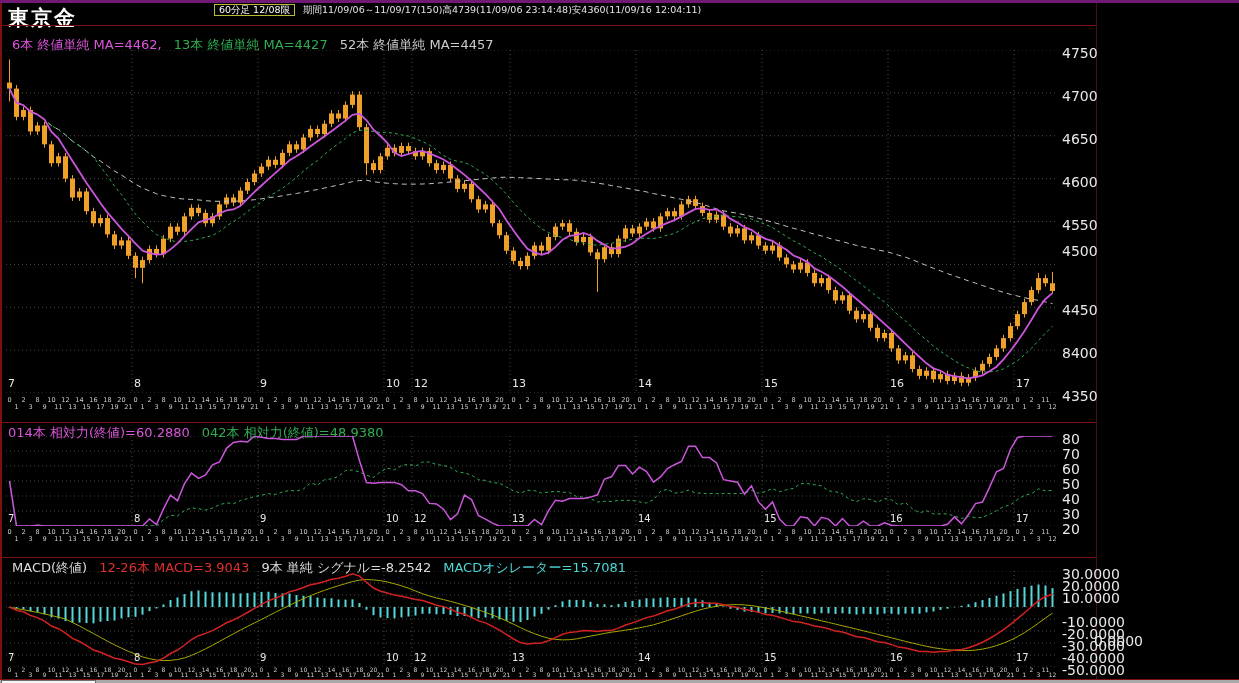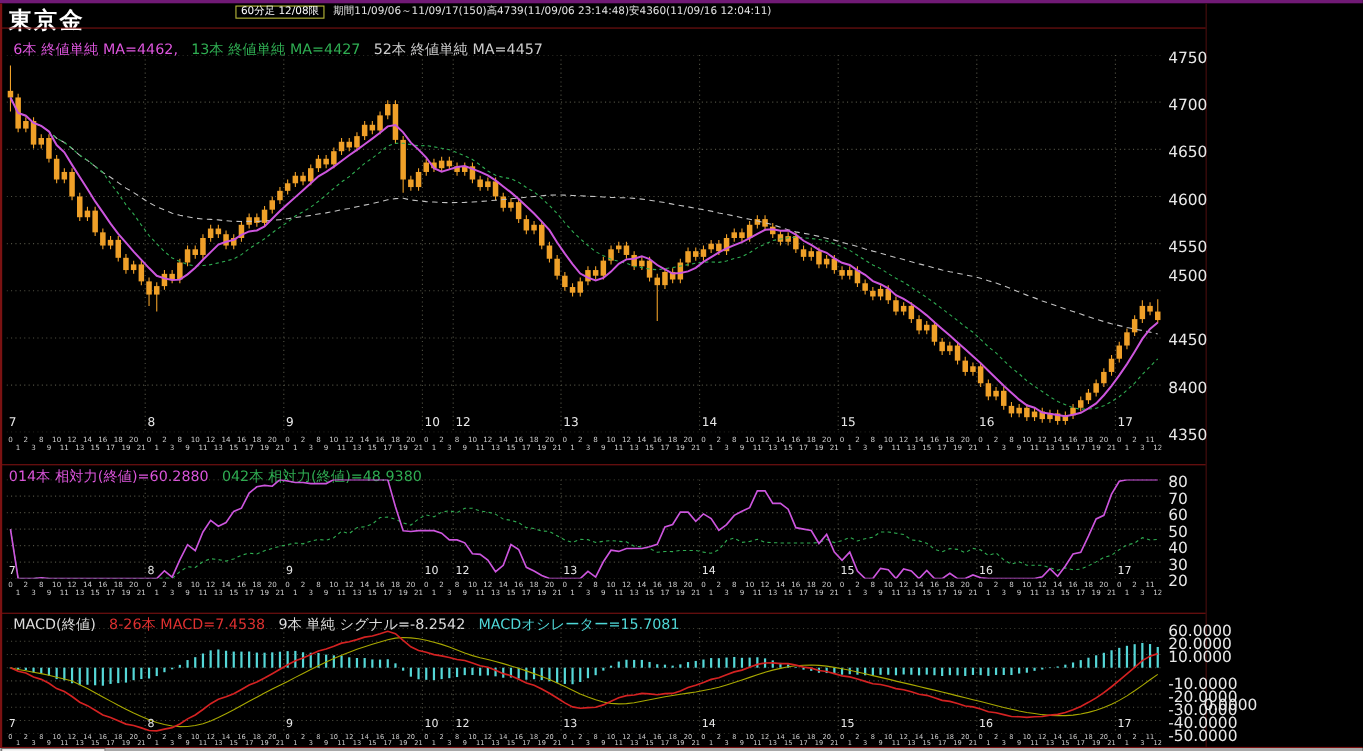--- a/index.html
+++ b/index.html
@@ -748,21 +748,21 @@
       <span style="top: 428px;">80</span>
       <span style="top: 443px;">70</span>
       <span style="top: 458px;">60</span>
       <span style="top: 473px;">50</span>
       <span style="top: 488px; text-align: center;">40</span>
       <span style="top: 503px;">30</span>
       <span style="top: 518px;">20</span>
     </div>
 
   <div class="hr hr-macd"></div>
-  <div class="legend" id="macd-legend"><span style="color: rgb(221, 221, 221);">MACD(終値)</span><span style="color: rgb(224, 48, 48);">8-26本 MACD=7.4538</span><span style="color: rgb(221, 221, 221);">9本 単純 シグナル=-8.2542</span><span style="color: rgb(79, 216, 216);">MACDオシレーター=15.7081</span></div>
+  <div class="legend" id="macd-legend"><span style="color: rgb(221, 221, 221);">MACD(終値)</span><span style="color: rgb(224, 48, 48);">12-26本 MACD=3.9043</span><span style="color: rgb(221, 221, 221);">9本 単純 シグナル=-8.2542</span><span style="color: rgb(79, 216, 216);">MACDオシレーター=15.7081</span></div>
   <div id="macd-plot" class="plot">
       <svg viewBox="0 0 1050 96" width="1050" height="96">
         <line x1="0" y1="0" x2="1050" y2="0" stroke="#4f4f42" stroke-width="1" stroke-dasharray="1,3"></line>
         <line x1="0" y1="12" x2="1050" y2="12" stroke="#4f4f42" stroke-width="1" stroke-dasharray="1,3"></line>
         <line x1="0" y1="24" x2="1050" y2="24" stroke="#4f4f42" stroke-width="1" stroke-dasharray="1,3"></line>
         <line x1="0" y1="36" x2="1050" y2="36" stroke="#4f4f42" stroke-width="1" stroke-dasharray="1,3"></line>
         <line x1="0" y1="48" x2="1050" y2="48" stroke="#4f4f42" stroke-width="1" stroke-dasharray="1,3"></line>
         <line x1="0" y1="60" x2="1050" y2="60" stroke="#4f4f42" stroke-width="1" stroke-dasharray="1,3"></line>
         <line x1="0" y1="72" x2="1050" y2="72" stroke="#4f4f42" stroke-width="1" stroke-dasharray="1,3"></line>
         <line x1="0" y1="84" x2="1050" y2="84" stroke="#4f4f42" stroke-width="1" stroke-dasharray="1,3"></line>
@@ -1090,21 +1090,21 @@
         <text x="1004.5" y="10" fill="#cfcfcf" font-size="6" text-anchor="middle">21</text>
         <text x="1011.5" y="5" fill="#cfcfcf" font-size="6" text-anchor="middle">0</text>
         <text x="1018.5" y="10" fill="#cfcfcf" font-size="6" text-anchor="middle">1</text>
         <text x="1025.5" y="5" fill="#cfcfcf" font-size="6" text-anchor="middle">2</text>
         <text x="1032.5" y="10" fill="#cfcfcf" font-size="6" text-anchor="middle">3</text>
         <text x="1039.5" y="5" fill="#cfcfcf" font-size="6" text-anchor="middle">11</text>
         <text x="1046.5" y="10" fill="#cfcfcf" font-size="6" text-anchor="middle">12</text>
       </svg>
     </div>
   <div id="macd-ylabels" class="ylabels">
-      <span style="top: 563px;">60.0000</span>
+      <span style="top: 563px;">30.0000</span>
       <span style="top: 575px;">20.0000</span>
       <span style="top: 587px;">10.0000</span>
       <span style="top: 630px; margin-left: 32px;">0.0000</span>
       <span style="top: 611px;">-10.0000</span>
       <span style="top: 623px;">-20.0000</span>
       <span style="top: 635px;">-30.0000</span>
       <span style="top: 647px;">-40.0000</span>
       <span style="top: 659px;">-50.0000</span>
     </div>
 

